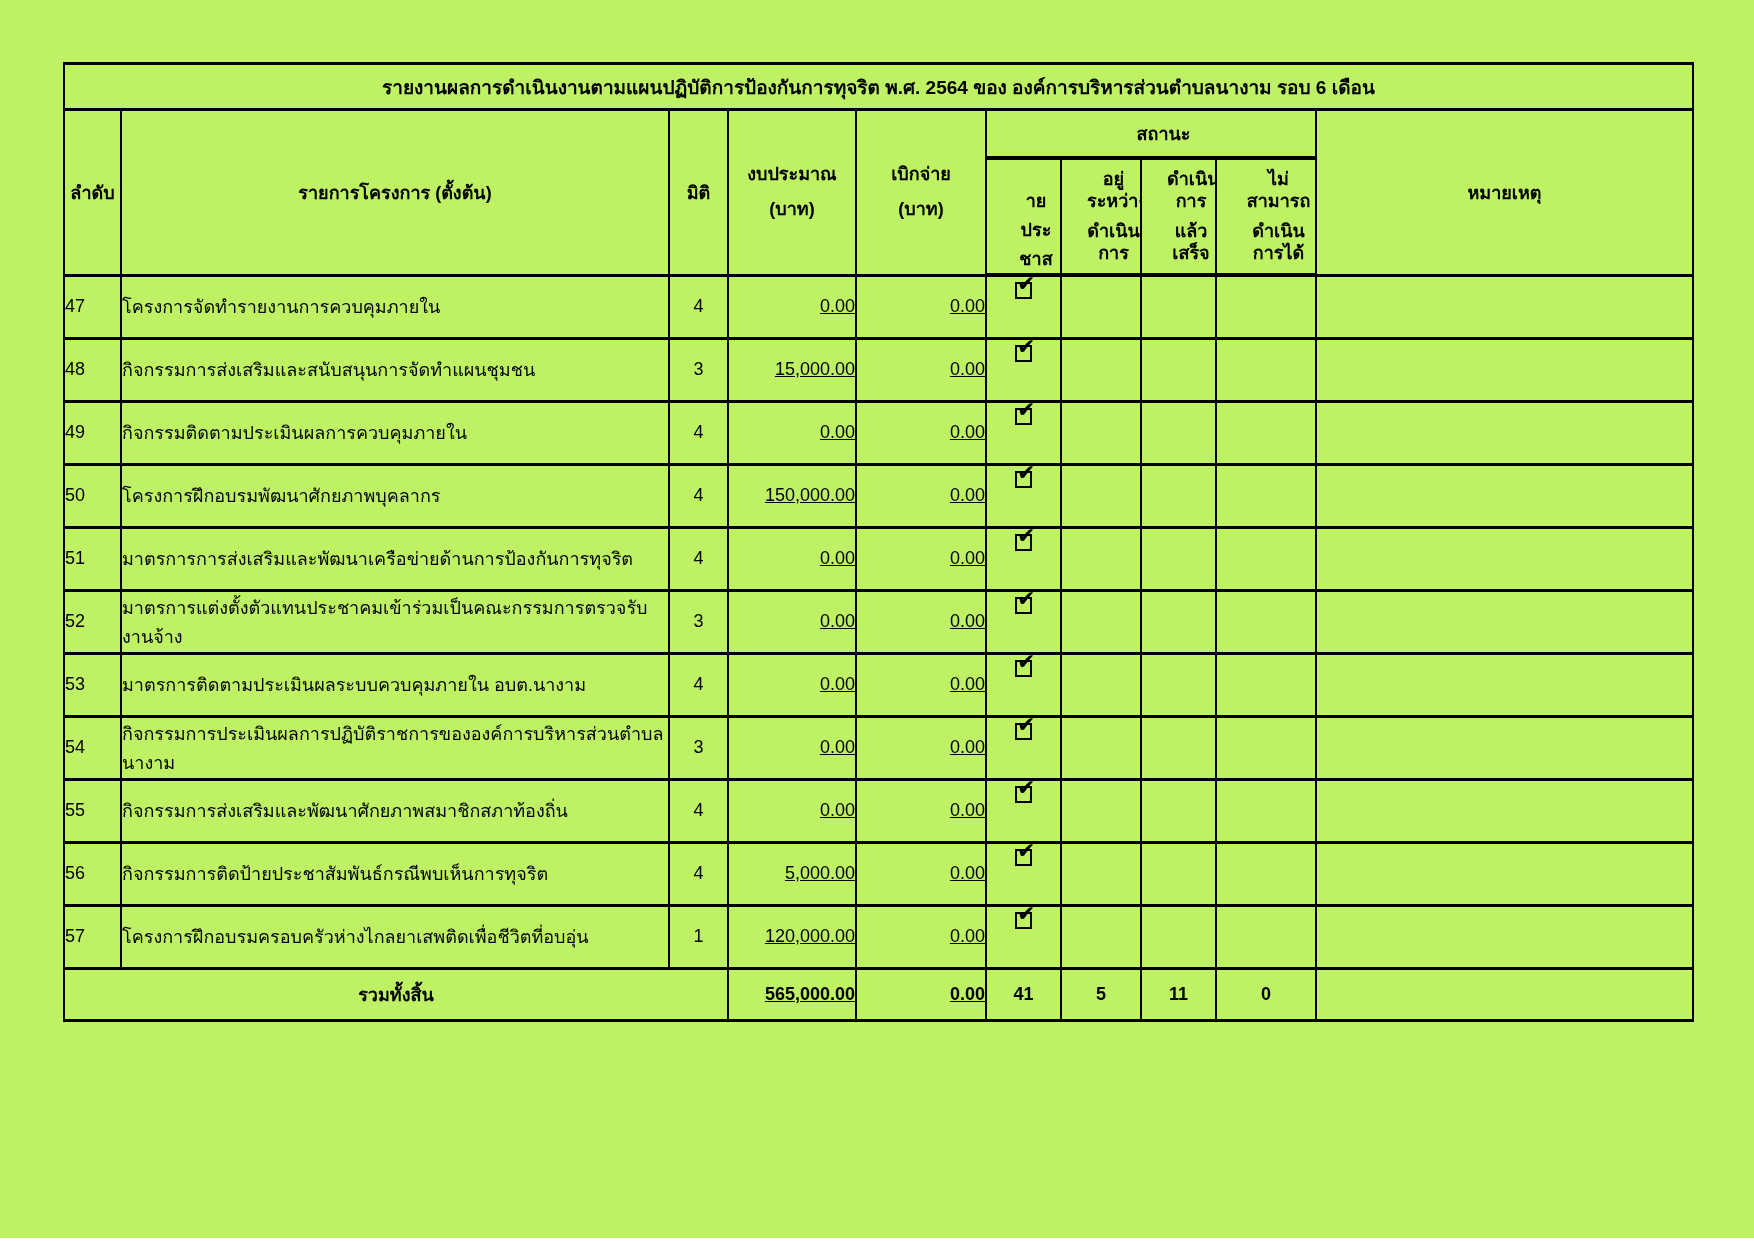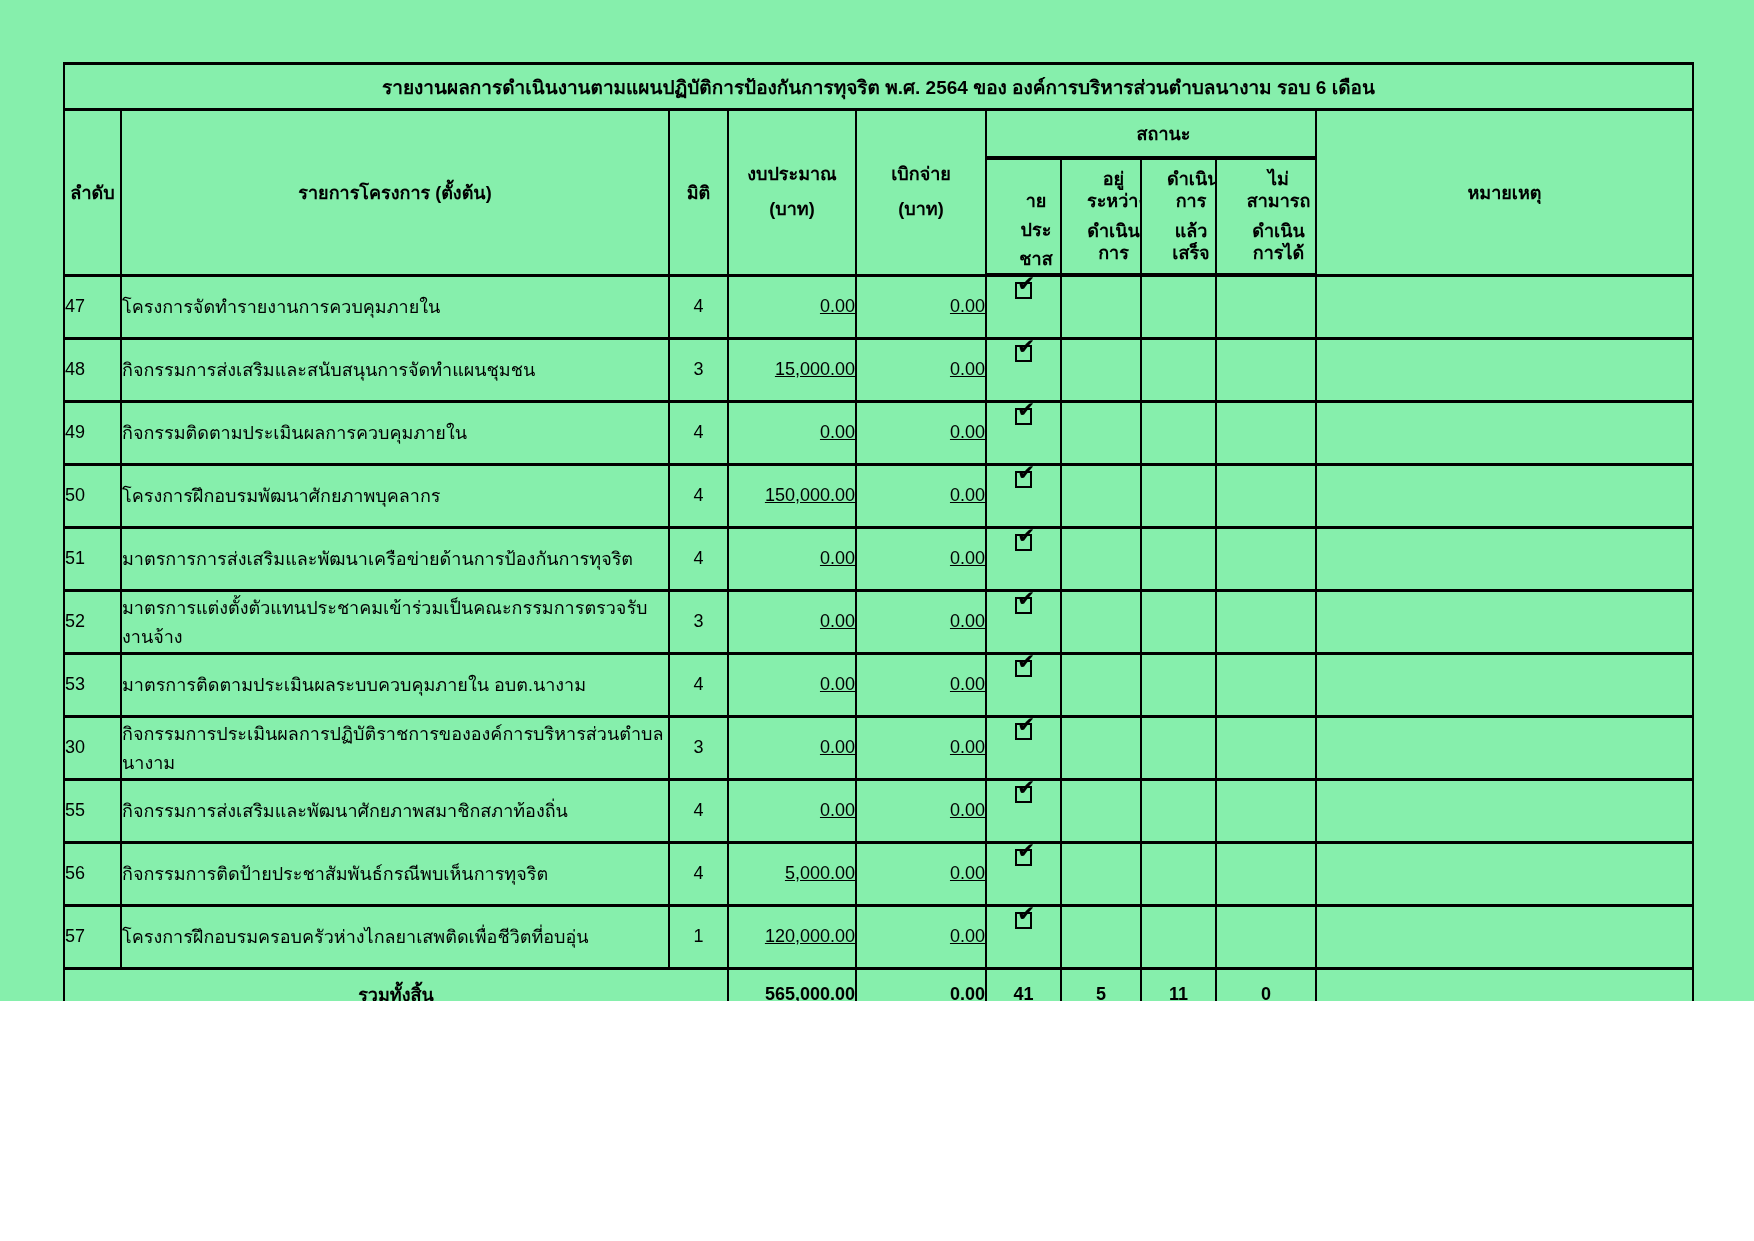--- a/index.html
+++ b/index.html
@@ -1,19 +1,19 @@
 <!DOCTYPE html>
 <html><head>
 <meta charset="utf-8">
 <style>
   html,body { margin:0; padding:0; background:#ffffff; }
   .page {
     position:relative;
-    width:1754px; height:1001px;
-    background:#86efac;
+    width:1754px; height:1238px;
+    background:#bef264;
     font-family:"Liberation Sans", sans-serif;
     color:#000;
   }
   table.report {
     position:absolute; left:63px; top:62px;
     width:1629px;
     border-collapse:collapse;
     table-layout:fixed;
   }
   table.report th, table.report td {
@@ -192,21 +192,21 @@
           <td class="c-dim">4</td>
           <td class="c-num">0.00</td>
           <td class="c-num">0.00</td>
           <td class="c-status"><span class="chk"><span class="tick">✔</span></span></td>
           <td class="c-status"></td>
           <td class="c-status"></td>
           <td class="c-status"></td>
           <td class="c-remark"></td>
         </tr>
         <tr class="data-row">
-          <td class="c-no">30</td>
+          <td class="c-no">54</td>
           <td class="c-proj">กิจกรรมการประเมินผลการปฏิบัติราชการขององค์การบริหารส่วนตำบลนางาม</td>
           <td class="c-dim">3</td>
           <td class="c-num">0.00</td>
           <td class="c-num">0.00</td>
           <td class="c-status"><span class="chk"><span class="tick">✔</span></span></td>
           <td class="c-status"></td>
           <td class="c-status"></td>
           <td class="c-status"></td>
           <td class="c-remark"></td>
         </tr>

